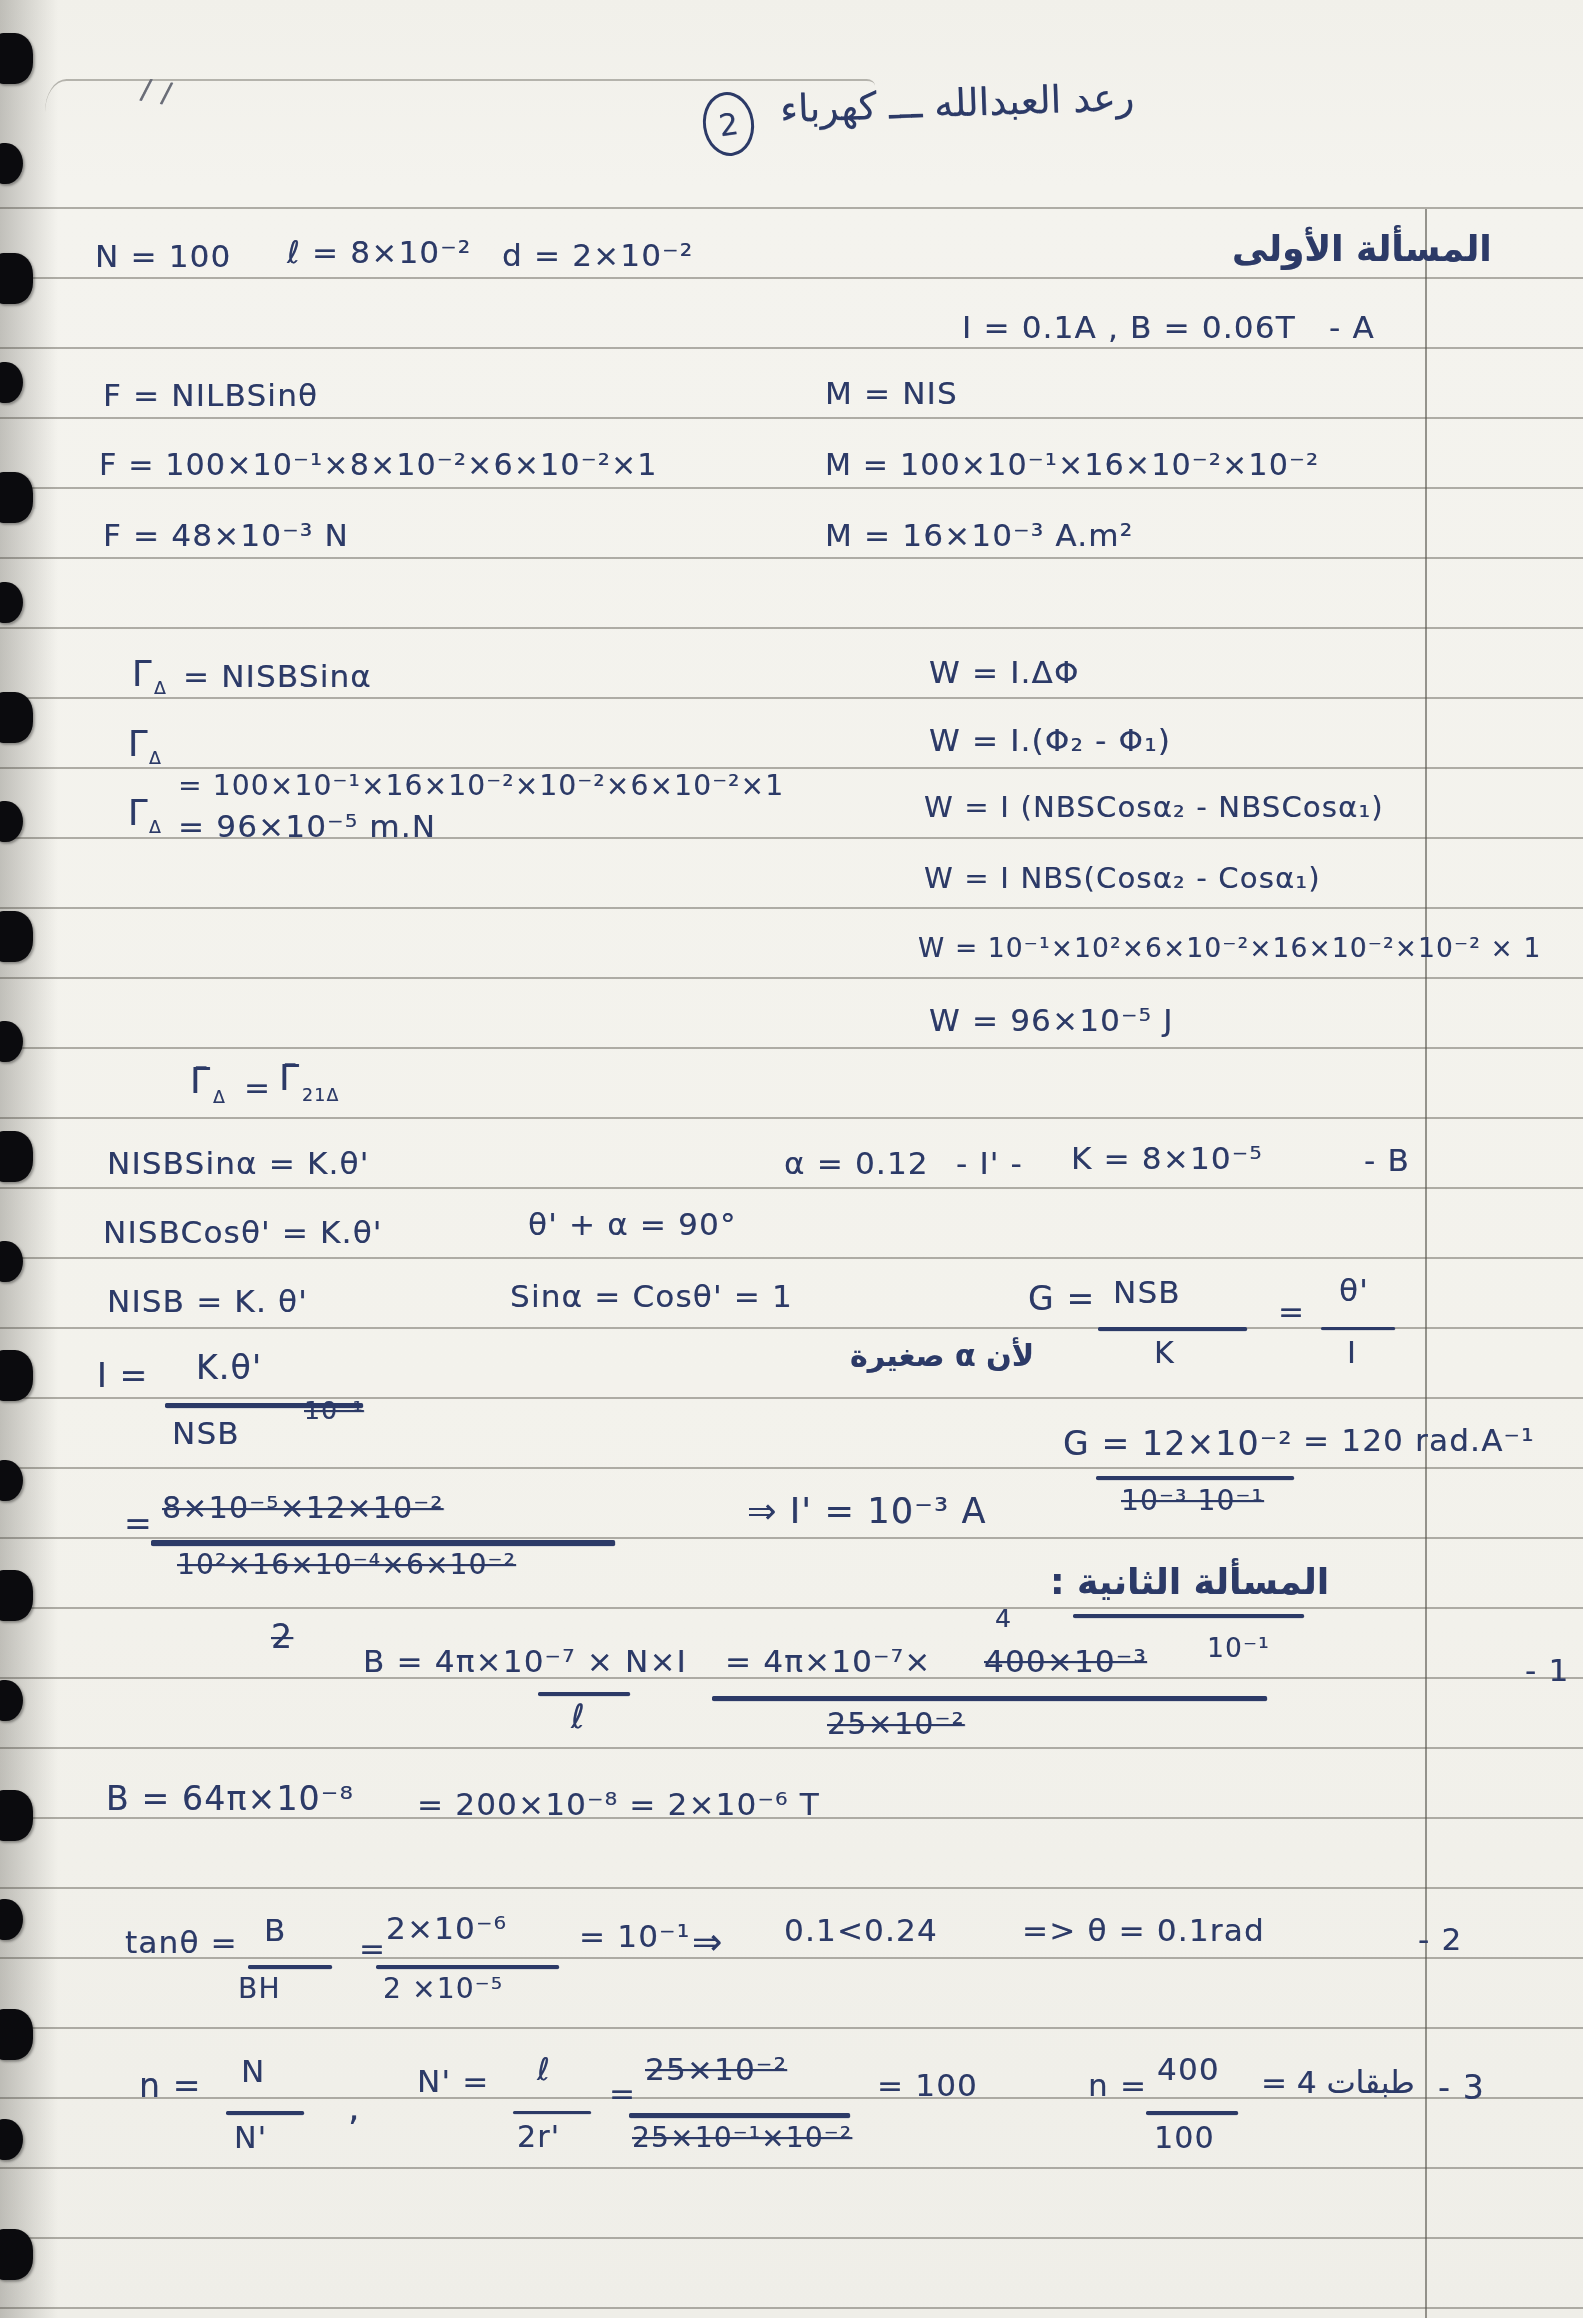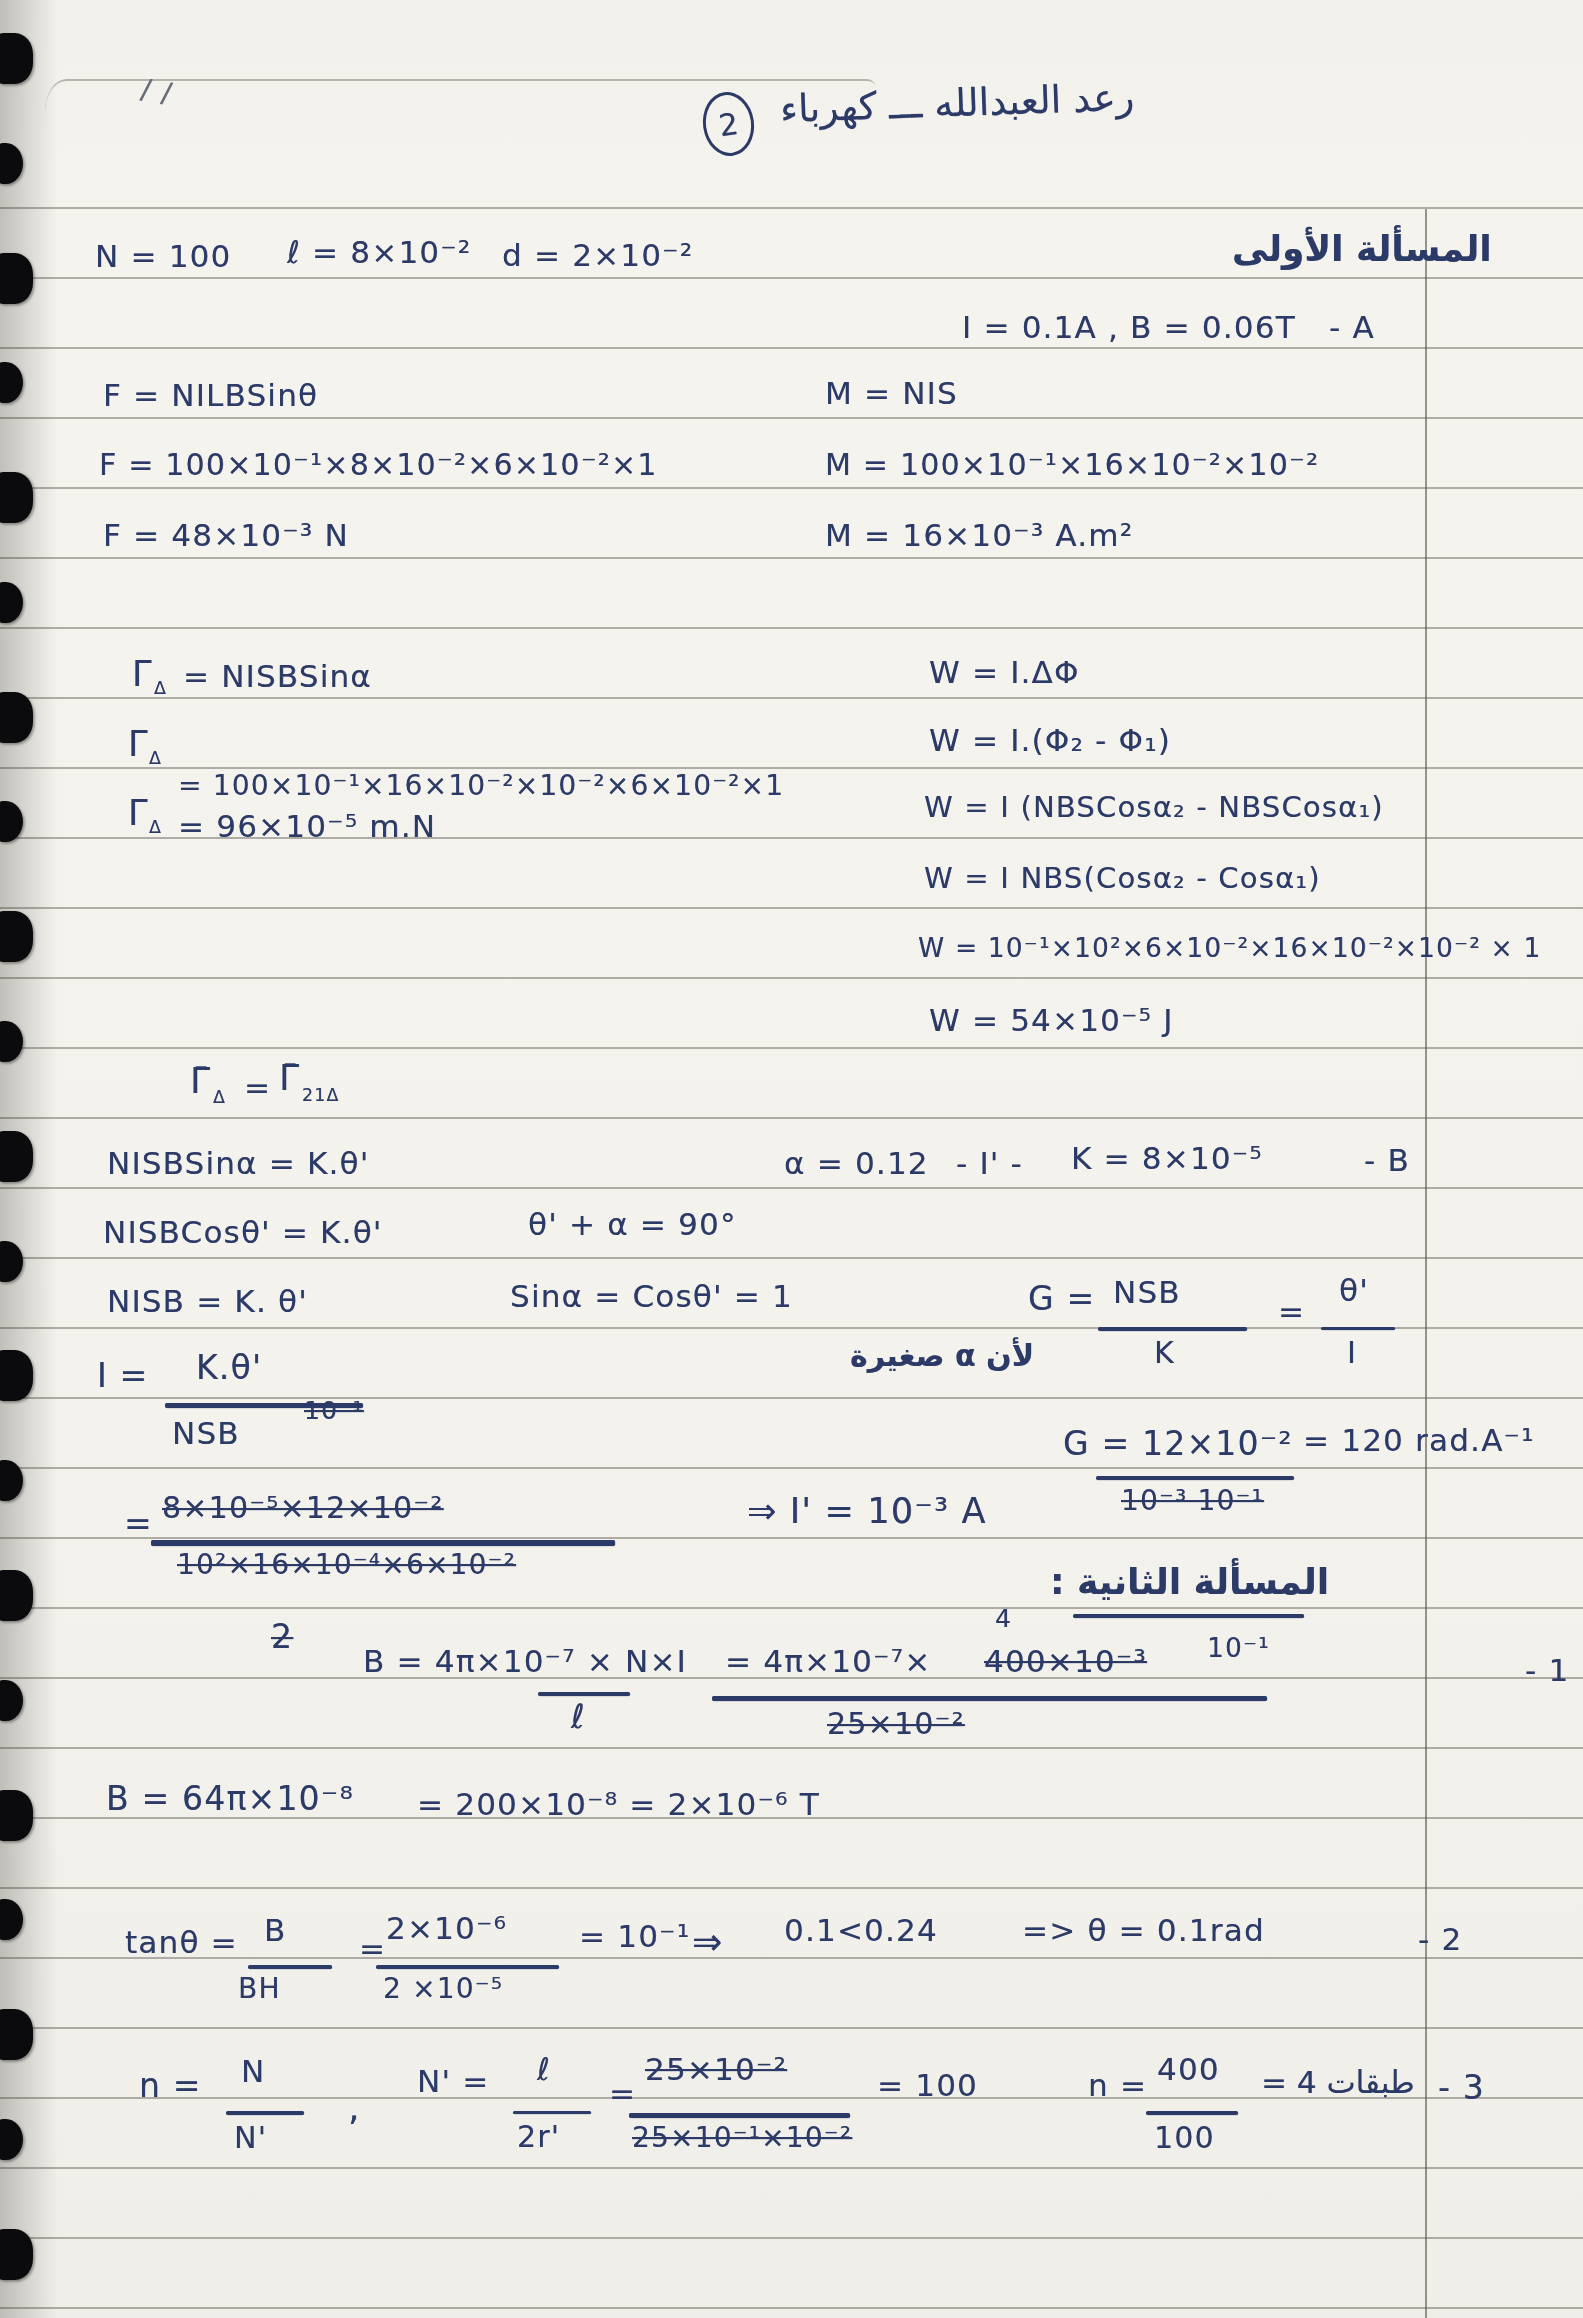--- a/index.html
+++ b/index.html
@@ -107,21 +107,21 @@
       <div class="hw" style="left: 149px; top: 749px; font-size: 17.3px;">Δ</div>
       <div class="hw" style="left: 178px; top: 729px; font-size: 28px; margin-top: 42px;">= 100×10⁻¹×16×10⁻²×10⁻²×6×10⁻²×1</div>
       <div class="hw" style="left: 128px; top: 794px; font-size: 35px;">Γ</div>
       <div class="hw" style="left: 149px; top: 818px; font-size: 17.3px;">Δ</div>
       <div class="hw" style="left: 178px; top: 797px; font-size: 31px; margin-top: 12px;">= 96×10⁻⁵ m.N</div>
       <div class="hw" style="left: 929px; top: 655px; font-size: 31px;">W = I.ΔΦ</div>
       <div class="hw" style="left: 929px; top: 723px; font-size: 31px; text-align: right;">W = I.(Φ₂ - Φ₁)</div>
       <div class="hw" style="left: 924px; top: 792px; font-size: 29px;">W = I (NBSCosα₂ - NBSCosα₁)</div>
       <div class="hw" style="left: 924px; top: 863px; font-size: 29px; text-align: center;">W = I NBS(Cosα₂ - Cosα₁)</div>
       <div class="hw" style="left: 918px; top: 933px; font-size: 26.4px;">W = 10⁻¹×10²×6×10⁻²×16×10⁻²×10⁻² × 1</div>
-      <div class="hw" style="left: 929px; top: 1003px; font-size: 31px;">W = 54×10⁻⁵ J</div>
+      <div class="hw" style="left: 929px; top: 1003px; font-size: 31px;">W = 96×10⁻⁵ J</div>
       <div class="hw" style="left: 190px; top: 1061px; font-size: 36px;">Γ̄</div>
       <div class="hw" style="left: 213px; top: 1088px; font-size: 17.3px;">Δ</div>
       <div class="hw" style="left: 244px; top: 1070px; font-size: 31px;">=</div>
       <div class="hw" style="left: 279px; top: 1058px; font-size: 36px;">Γ̄</div>
       <div class="hw" style="left: 302px; top: 1086px; font-size: 17.3px;">21Δ</div>
       <div class="hw" style="left: 107px; top: 1146px; font-size: 31px;">NISBSinα = K.θ'</div>
       <div class="hw" style="left: 784px; top: 1146px; font-size: 31px;">α = 0.12</div>
       <div class="hw" style="left: 956px; top: 1146px; font-size: 31px;">- I' -</div>
       <div class="hw" style="left: 1071px; top: 1141px; font-size: 31px;">K = 8×10⁻⁵</div>
       <div class="hw" style="left: 1364px; top: 1143px; font-size: 31px;">- B</div>

